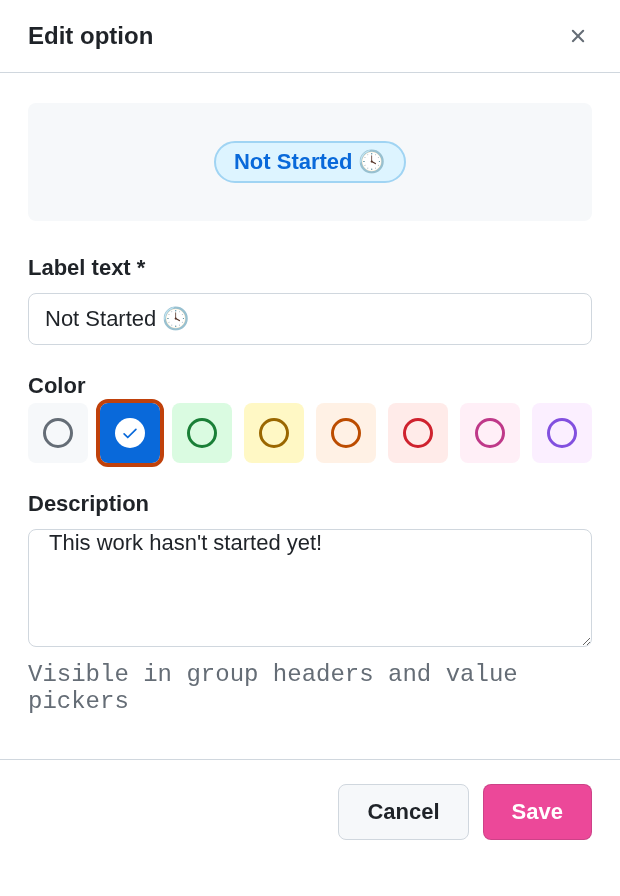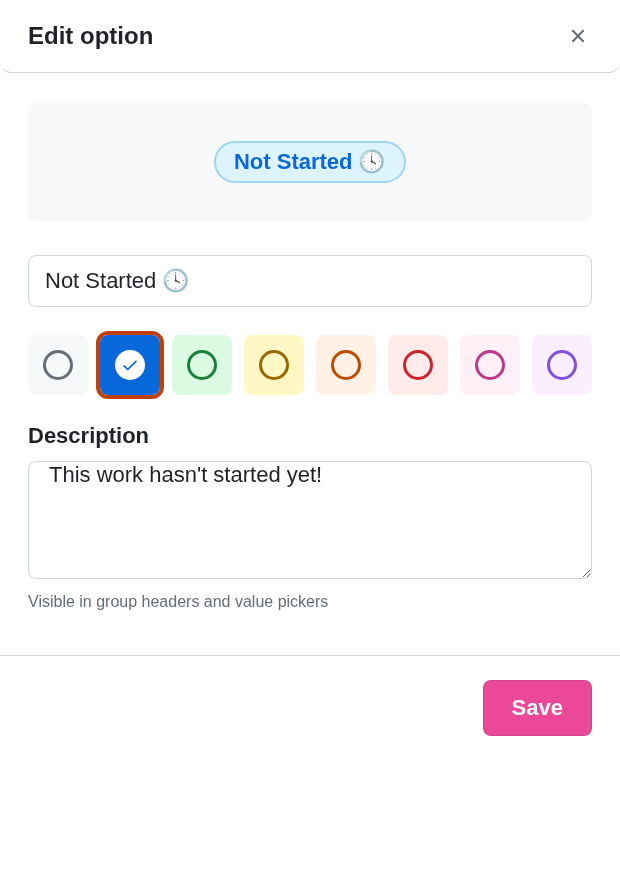--- a/index.html
+++ b/index.html
@@ -13,21 +13,20 @@
       color: #1f2328;
       width: 620px;
       height: 896px;
     }
     .header {
       display: flex;
       align-items: center;
       justify-content: space-between;
       padding: 22px 28px 22px 28px;
       border-bottom: 1px solid #d0d7de;
-      border-radius: 11px;
     }
     .header-title {
       font-size: 24px;
       font-weight: 600;
       color: #1f2328;
     }
     .close-btn {
       cursor: pointer;
       color: #656d76;
       display: flex;
@@ -135,23 +134,24 @@
       border: 1px solid #d0d7de;
       border-radius: 8px;
       padding: 0 20px;
       font-size: 22px;
       color: #1f2328;
       font-family: inherit;
       resize: both;
       min-height: 118px;
     }
     .helper-text {
-      font-size: 16px;
+      font-size: 24px;
       color: #656d76;
       margin-top: 10px;
+      font-family: Liberation Mono, monospace;
     }
     .footer {
       border-top: 1px solid #d0d7de;
       padding: 24px 28px;
       display: flex;
       justify-content: flex-end;
       gap: 14px;
     }
     .btn {
       padding: 14px 28px;
@@ -186,24 +186,26 @@
 
 <div class="content">
 
   <div class="preview-box">
     <span class="pill">
       <span>Not Started 🕓</span>
     </span>
   </div>
 
   <div class="section">
+    <label class="field-label">Label text *</label>
     <input type="text" class="text-input" value="Not Started 🕓" style="">
   </div>
 
   <div class="section">
+    <label class="field-label" style="margin-bottom:4px;">Color</label>
     <div class="color-row">
       <div class="color-swatch swatch-gray">
         <div class="ring"></div>
       </div>
       <div class="color-swatch swatch-blue selected-highlight">
         <div class="check-icon-circle">
           <svg width="18" height="18" viewBox="0 0 16 16" fill="#0969da">
             <path d="M13.78 4.22a.75.75 0 0 1 0 1.06l-7.25 7.25a.75.75 0 0 1-1.06 0L2.22 9.28a.75.75 0 0 1 1.06-1.06L6 10.94l6.72-6.72a.75.75 0 0 1 1.06 0Z"></path>
           </svg>
         </div>
@@ -231,14 +233,15 @@
 
   <div class="section" style="margin-bottom:24px;">
     <label class="field-label">Description</label>
     <textarea class="textarea-input" style="">This work hasn't started yet!</textarea>
     <div class="helper-text">Visible in group headers and value pickers</div>
   </div>
 
 </div>
 
 <div class="footer">
+  <button class="btn btn-secondary">Cancel</button>
   <button class="btn btn-primary">Save</button>
 </div>
 
 </body></html>

